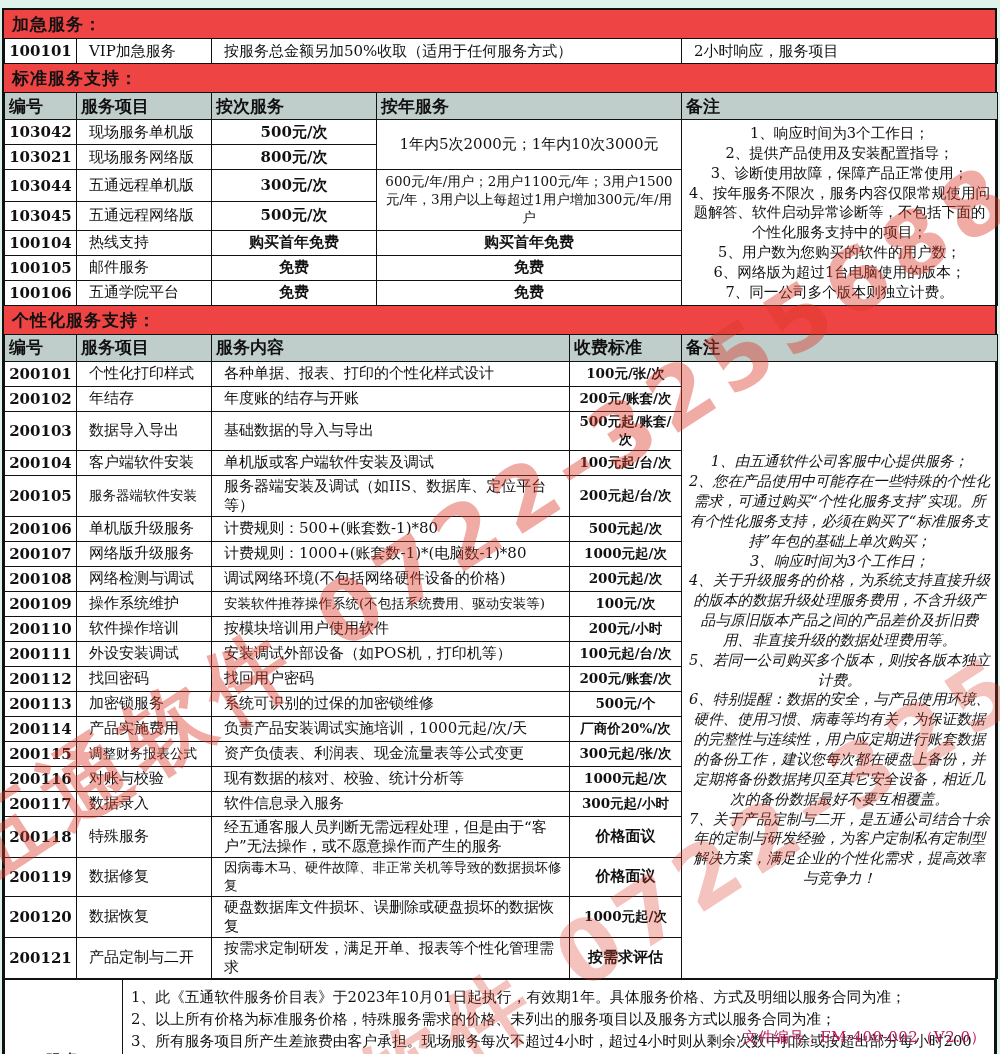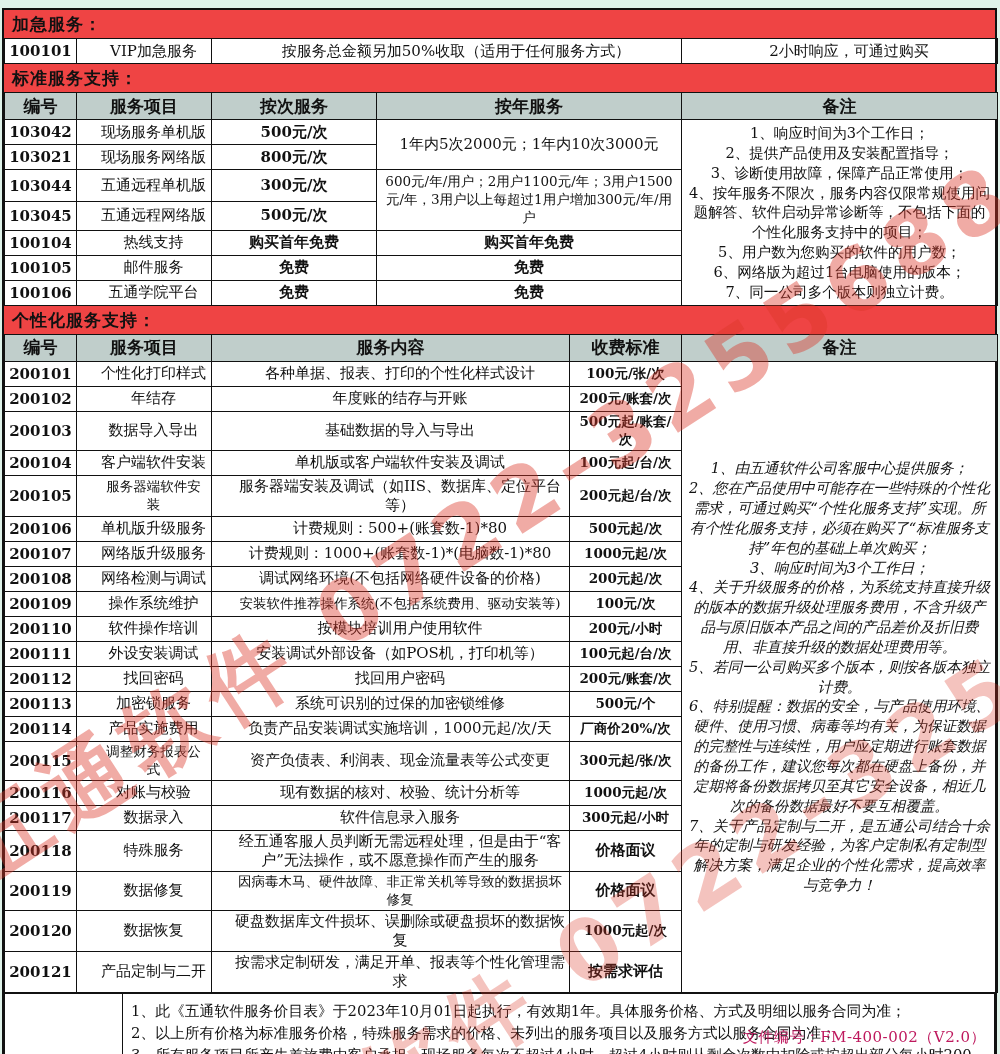--- a/index.html
+++ b/index.html
@@ -26,25 +26,25 @@
   td,th{
     border:1px solid #111;
     font-size:15px;font-weight:normal;
     padding:1px 4px;
     overflow:hidden;
   }
   th{
     background:#c0cecb;
     font-size:17px;font-weight:bold;
     height:24px;
-    text-align:center;
+    text-align:left;
   }
   td{height:22px;}
   .c{text-align:center;font-weight:bold;}
-  .l{text-align:center;padding-left:23px;}
+  .l{text-align:left;padding-left:12px;}
   .small{font-size:13.5px;}
   .remark-cell{
     vertical-align:top;text-align:center;
     white-space:pre-line;
     font-size:14.6px;line-height:1.36;
     padding:3px 6px 3px 6px;
   }
   .remark-mid{vertical-align:middle;font-style:italic;}
   .yearcell{vertical-align:middle;text-align:center;}
   .notes-label{
@@ -87,21 +87,21 @@
         <col style="width:72px">
         <col style="width:135px">
         <col style="width:470px">
         <col style="width:316px">
       </colgroup>
     <tbody>
         <tr>
       <td class="c">100101</td>
       <td class="l">VIP加急服务</td>
       <td class="l">按服务总金额另加50%收取（适用于任何服务方式）</td>
-      <td class="l">2小时响应，可通过购买</td>
+      <td class="l">2小时响应，服务项目</td>
     </tr>
   </tbody>
     </table>
 
   <div class="band">标准服务支持：</div>
   <table>
     <colgroup>
         <col style="width:72px">
         <col style="width:135px">
         <col style="width:165px">

